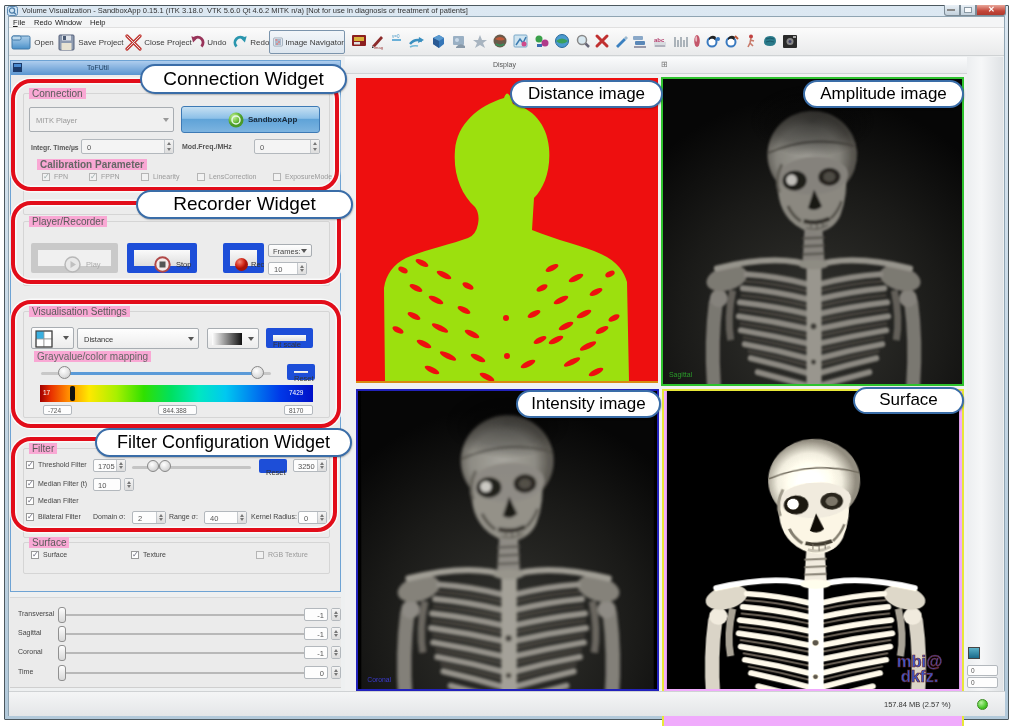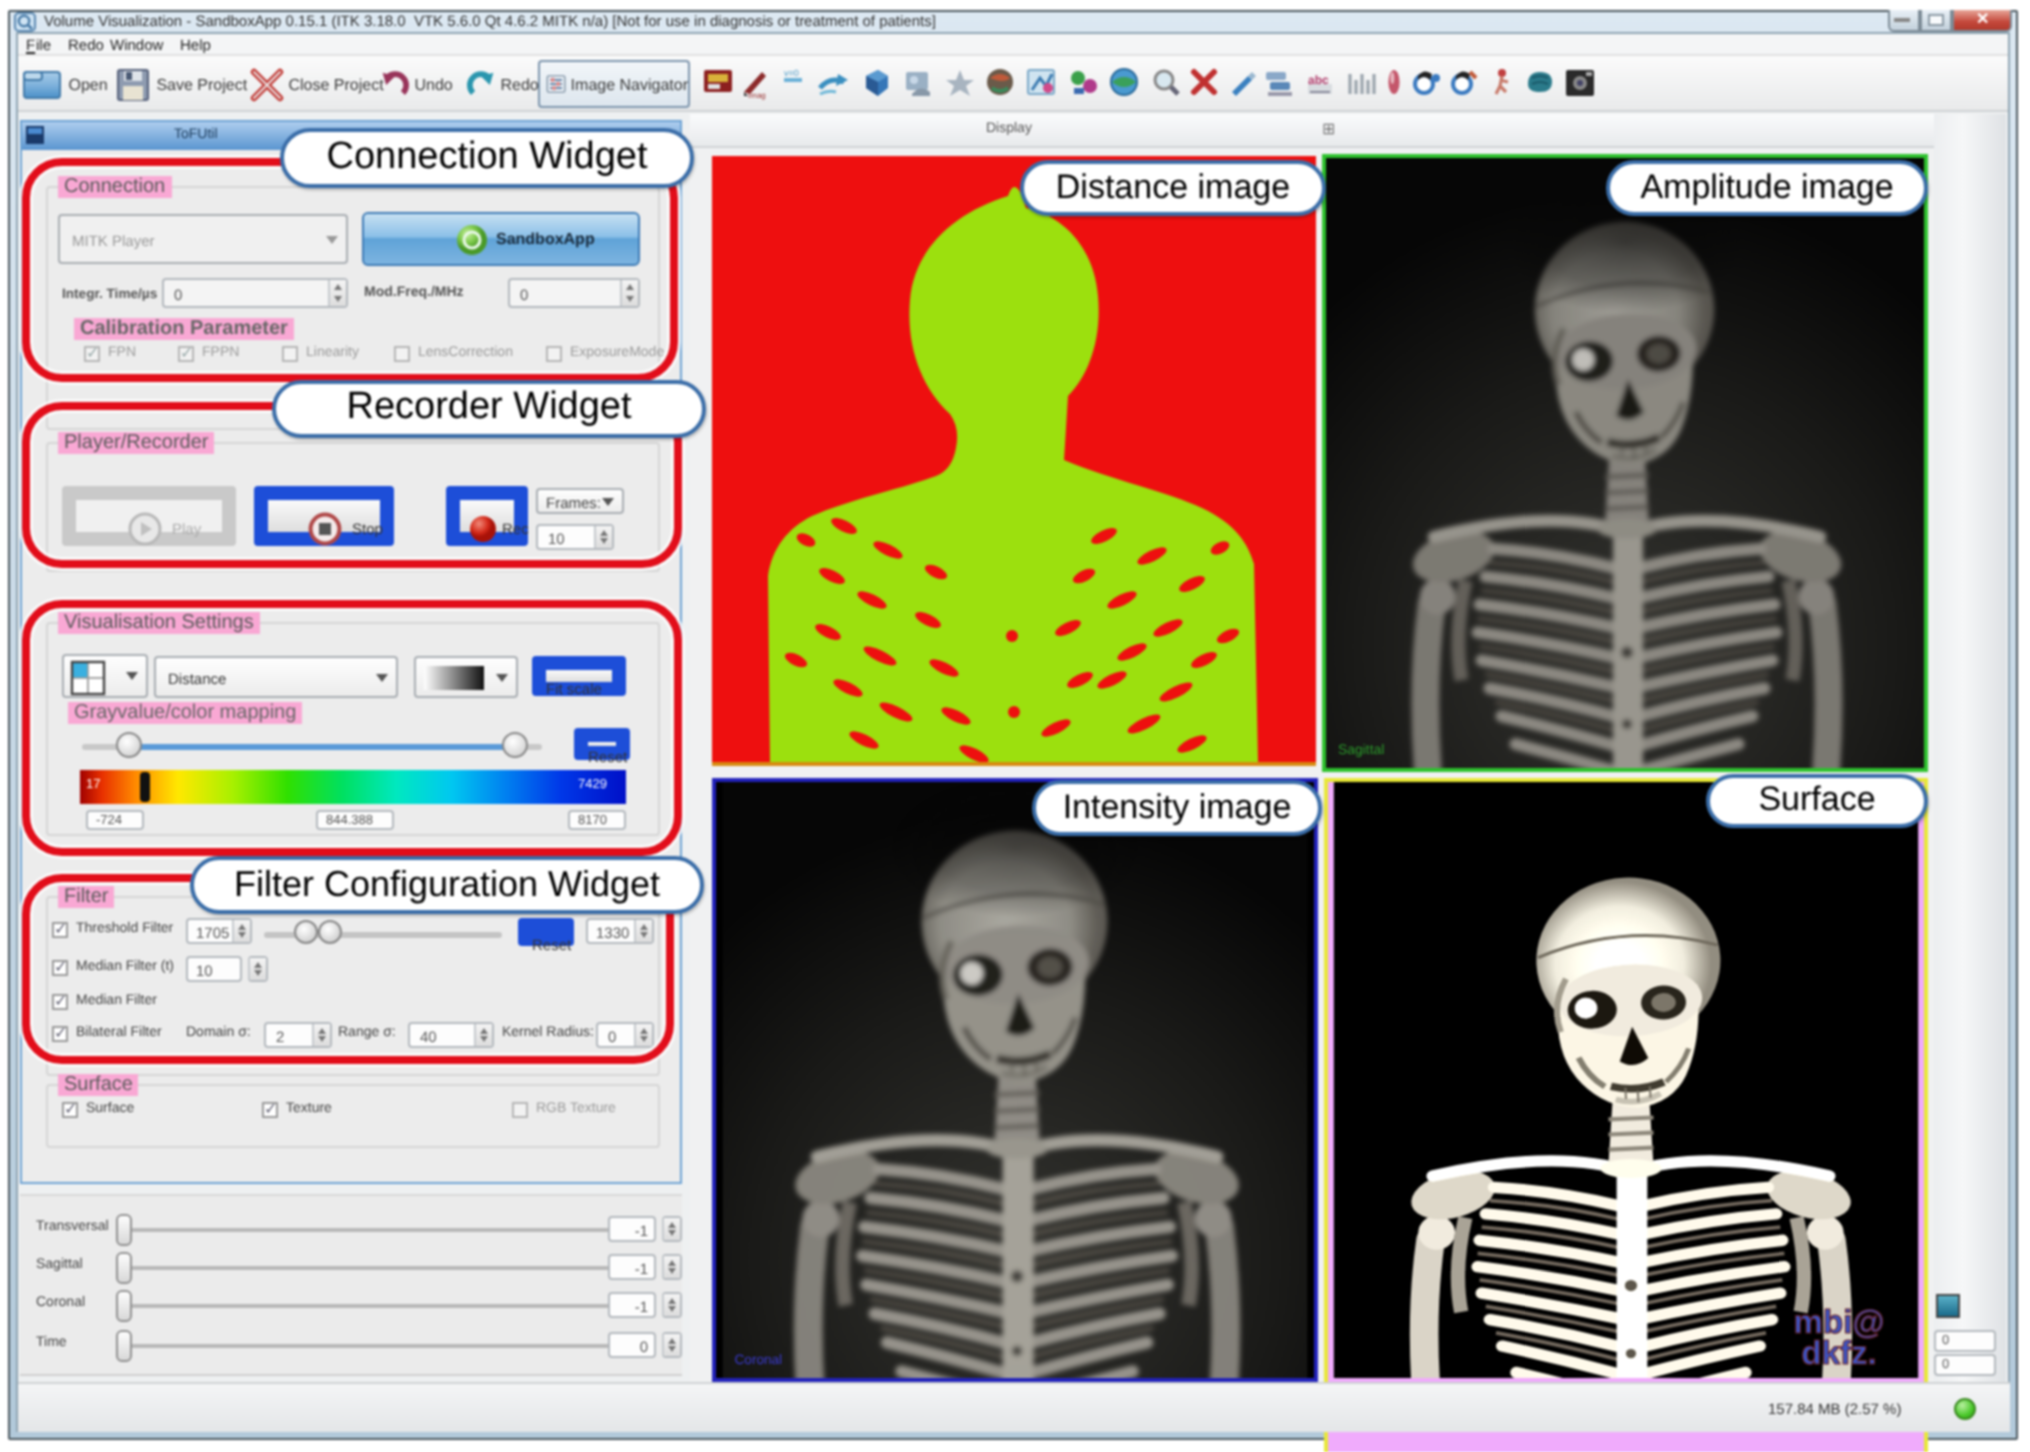--- a/index.html
+++ b/index.html
@@ -349,21 +349,21 @@
       <div class="cblabel" style="left:27px;top:400px">Threshold Filter</div>
     <div class="spin" style="left:82px;top:398px;width:33px;height:13px">
         <span style="position:absolute;left:4px;top:2px">1705</span>
         <span class="ud"></span>
       </div>
     <div class="abs" style="left:121px;top:405px;width:119px;height:3px;background:#c4c4c4;border-radius:2px"></div>
     <div class="abs" style="left:136px;top:399px;width:12px;height:12px;border-radius:50%;background:radial-gradient(circle at 40% 35%,#fff,#d4d4d4 70%,#a8a8a8);border:1px solid #888"></div>
     <div class="abs" style="left:148px;top:399px;width:12px;height:12px;border-radius:50%;background:radial-gradient(circle at 40% 35%,#fff,#d4d4d4 70%,#a8a8a8);border:1px solid #888"></div>
     <div class="btn" style="left:248px;top:398px;width:28px;height:14px;line-height:13px">Reset</div>
     <div class="spin" style="left:282px;top:398px;width:34px;height:13px">
-        <span style="position:absolute;left:4px;top:2px">1330</span>
+        <span style="position:absolute;left:4px;top:2px">3250</span>
         <span class="ud"></span>
       </div>
     <div class="cb c" style="left:15px;top:419px"></div>
       <div class="cblabel" style="left:27px;top:419px">Median Filter (t)</div>
     <div class="spin" style="left:82px;top:417px;width:28px;height:13px">
         <span style="position:absolute;left:4px;top:2px">10</span>
       </div>
     <div class="abs spin" style="left:113px;top:417px;width:10px;height:13px">
         <span class="ud" style="width:9px"></span>
       </div>

